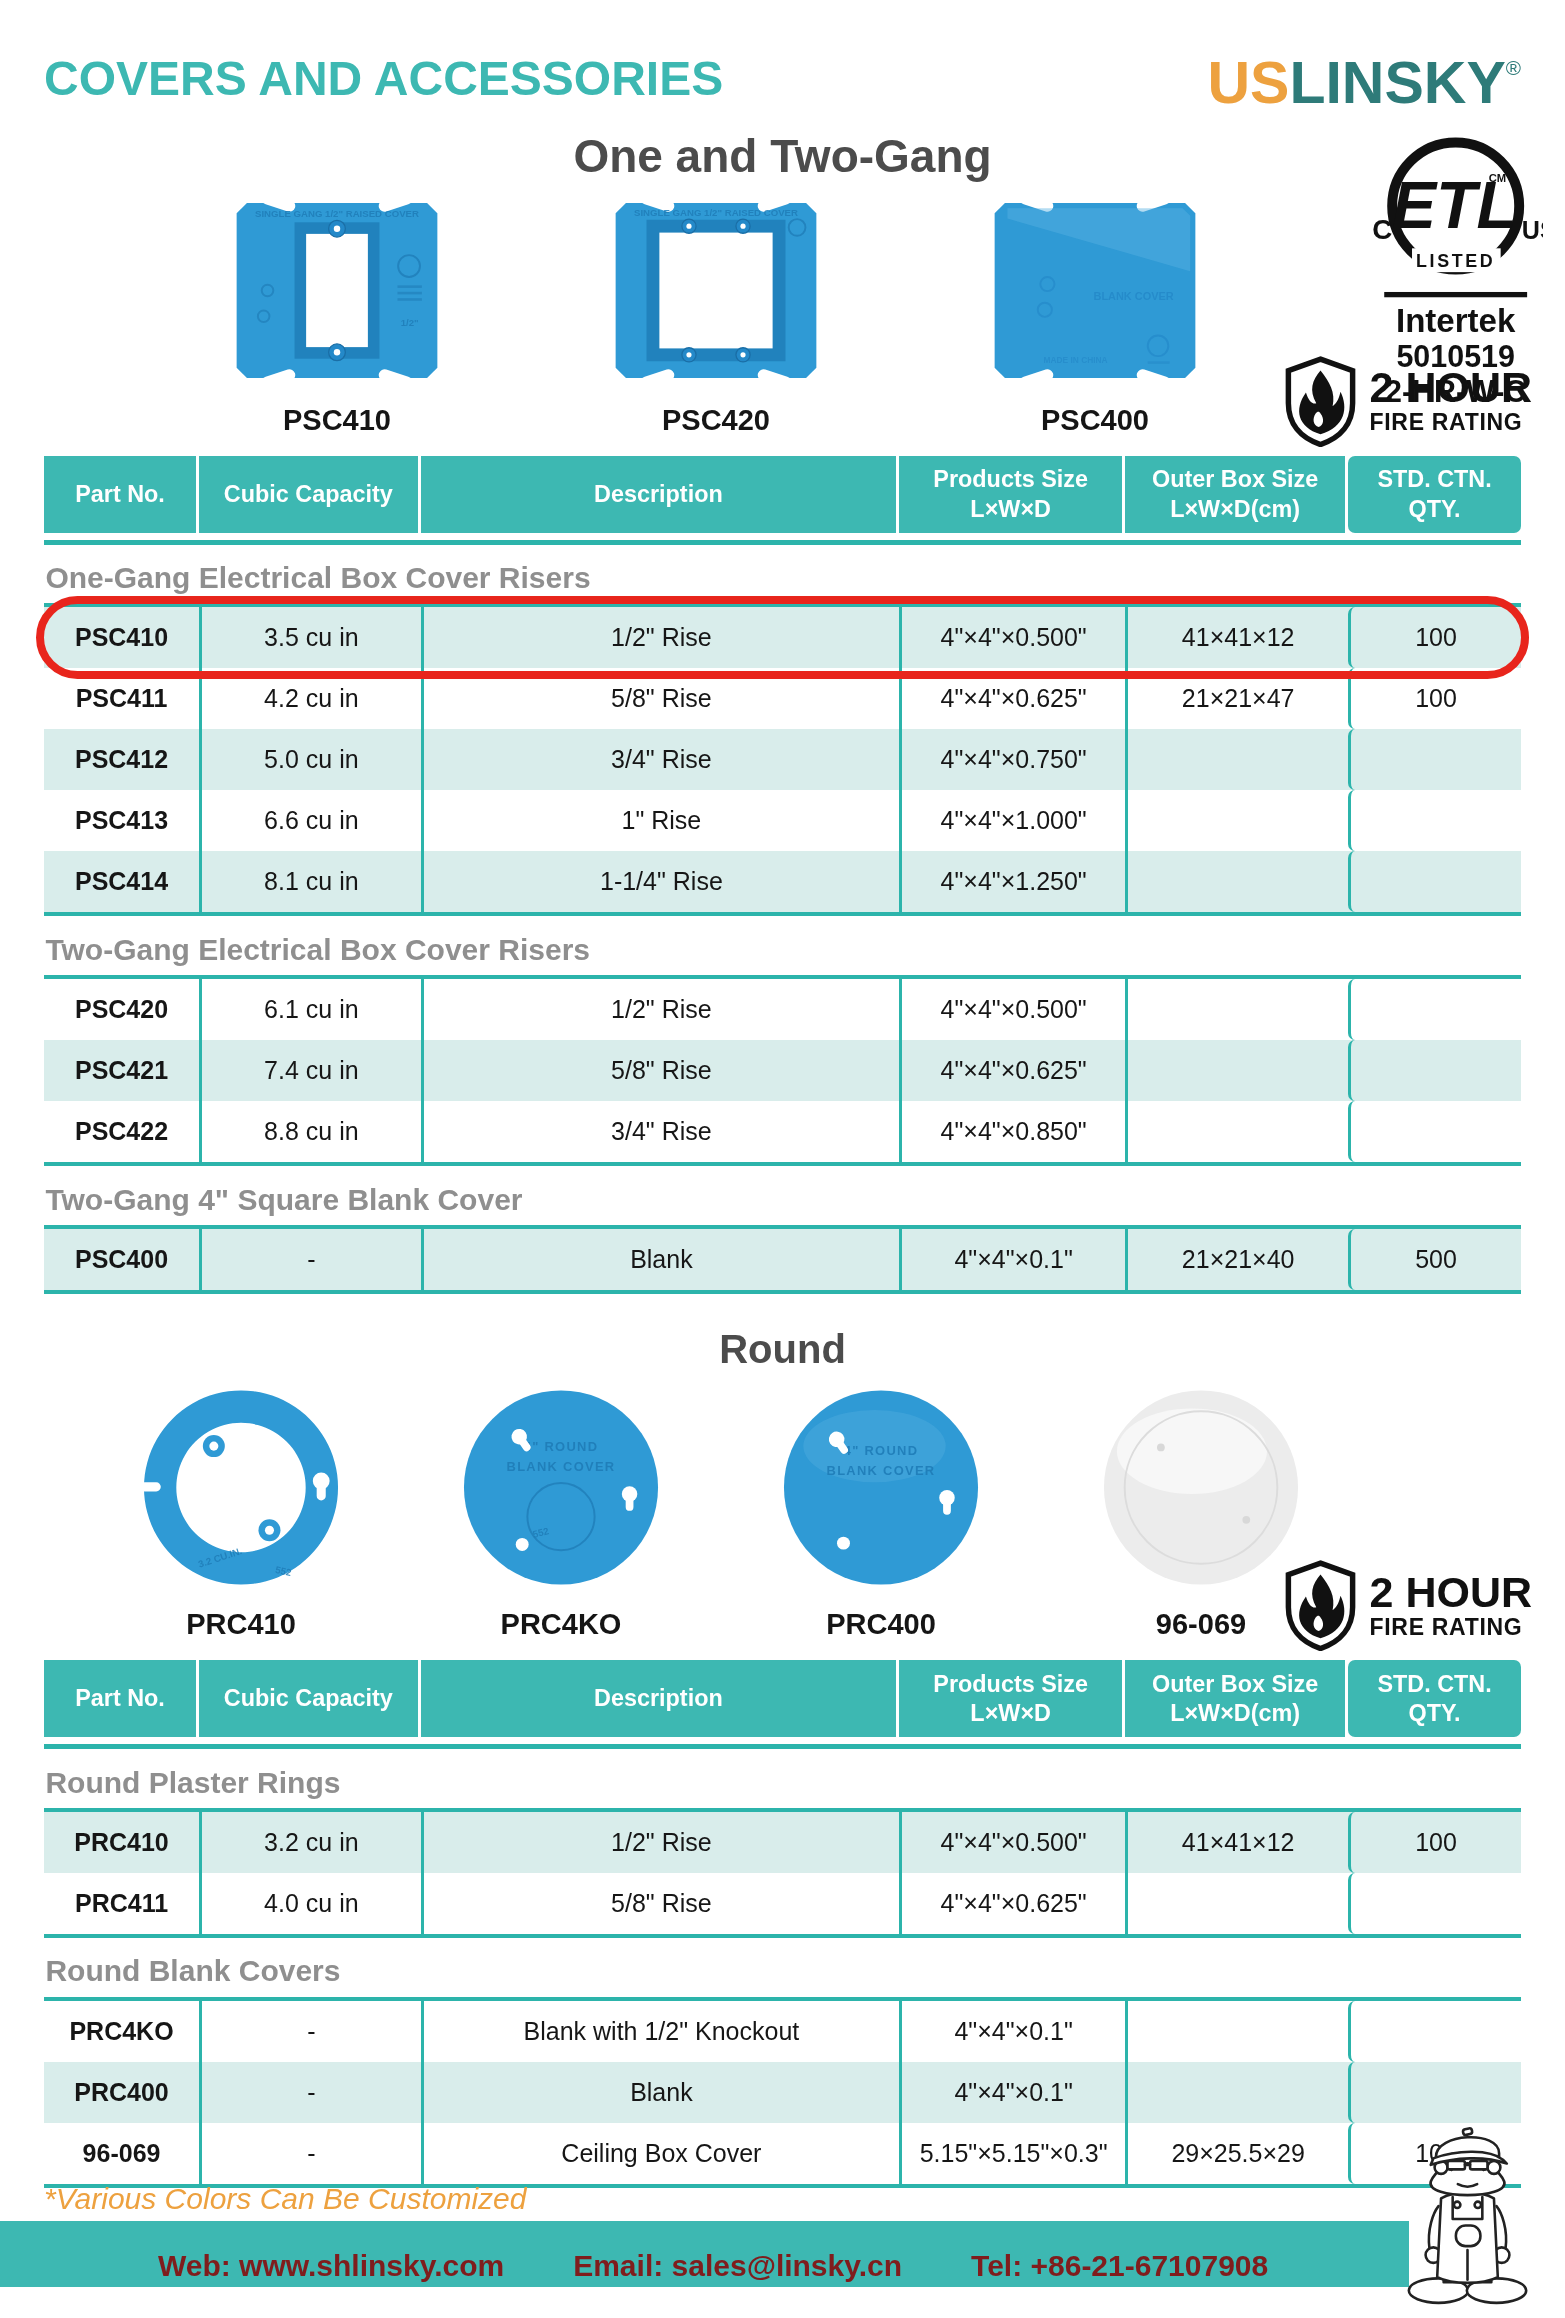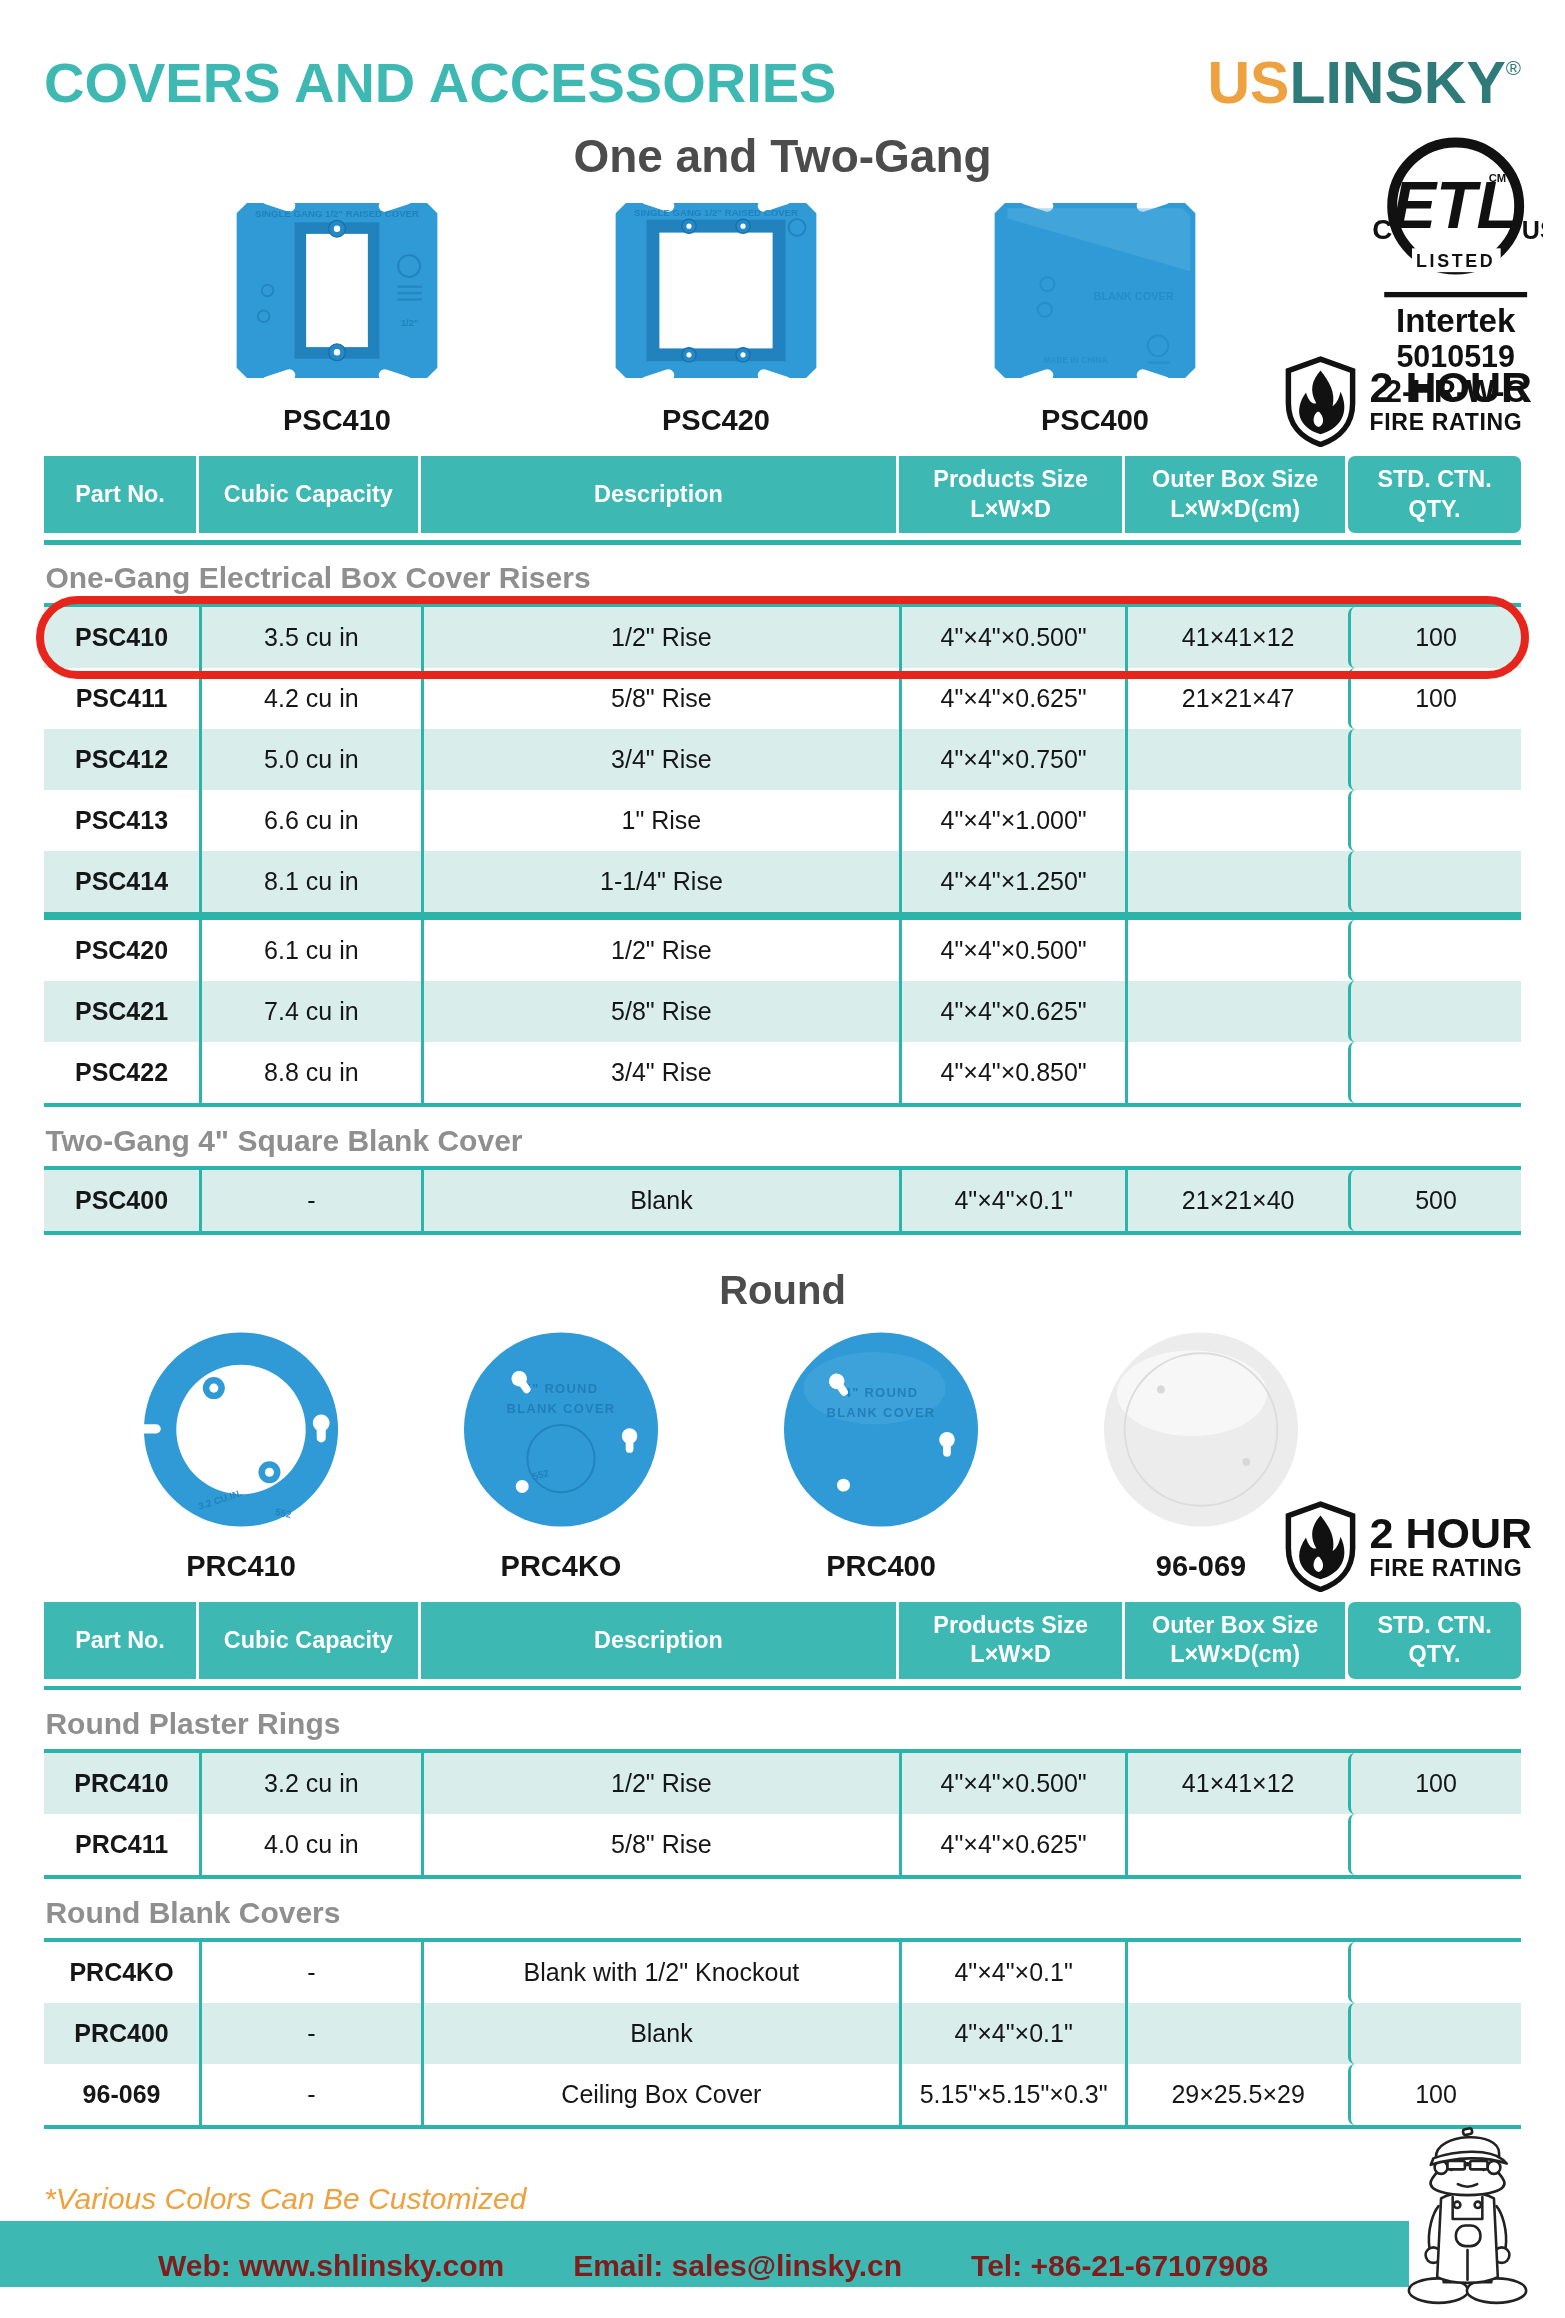--- a/index.html
+++ b/index.html
@@ -2,21 +2,21 @@
 <html style="--teal: #3db8b2; --teal_line: #2cb4ab; --row_shade: #d9edeb; --blue: #2f9ad5; --blue_dark: #2182bd; --emboss: #1f7db8; --orange: #eda13f; --logo_teal: #2e7b79; --red: #e8251c; --gray_label: #8f8f8f; --dark: #4c4c4c;font-size:11px"><head>
 <meta charset="utf-8">
 <style>
   * { margin:0; padding:0; box-sizing:border-box; }
   html,body { background:#ffffff; }
   body { font-family:"Liberation Sans", sans-serif; color:#1c1c1c; }
   .page { position:relative; width:1565px; height:2319px; margin:0 auto; background:#fff; overflow:hidden; }
 
   
   .topbar { padding:54px 44px 0 44px; display:flex; justify-content:space-between; align-items:flex-start; }
-  .main-title { font-size:56px; font-weight:700; letter-spacing:0px; color:var(--teal,#3bb7b0); line-height:1.05; }
+  .main-title { font-size:48px; font-weight:700; letter-spacing:0px; color:var(--teal,#3bb7b0); line-height:1.05; }
   .logo { font-size:59px; font-weight:700; line-height:1; white-space:nowrap; }
   .logo .us { color:var(--orange,#e8a23b); }
   .logo .linsky { color:var(--logo_teal,#2e7b79); }
   .logo .reg { font-size:20.7px; color:var(--logo_teal,#2e7b79); vertical-align:27.6px; font-weight:400; }
 
   .gang-title { text-align:center; font-size:46px; font-weight:700; color:var(--dark,#4c4c4c); margin-top:16px; }
   .round-title { text-align:center; font-size:40px; font-weight:700; color:var(--dark,#4c4c4c); margin-top:33px; }
 
   
   .strip-wrap { position:relative; width:100%; }
@@ -337,20 +337,21 @@
         </div>
         <div class="t-row shaded">
           <div class="t-cell c0">PSC414</div>
           <div class="t-cell c1">8.1 cu in</div>
           <div class="t-cell c2">1-1/4" Rise</div>
           <div class="t-cell c3">4"×4"×1.250"</div>
           <div class="t-cell c4"></div>
           <div class="t-cell c5"></div>
         </div>
       </div>
+      <div class="t-section-label">Two-Gang Electrical Box Cover Risers</div>
       <div class="t-block">
         <div class="t-row">
           <div class="t-cell c0">PSC420</div>
           <div class="t-cell c1">6.1 cu in</div>
           <div class="t-cell c2">1/2" Rise</div>
           <div class="t-cell c3">4"×4"×0.500"</div>
           <div class="t-cell c4"></div>
           <div class="t-cell c5"></div>
         </div>
         <div class="t-row shaded">

